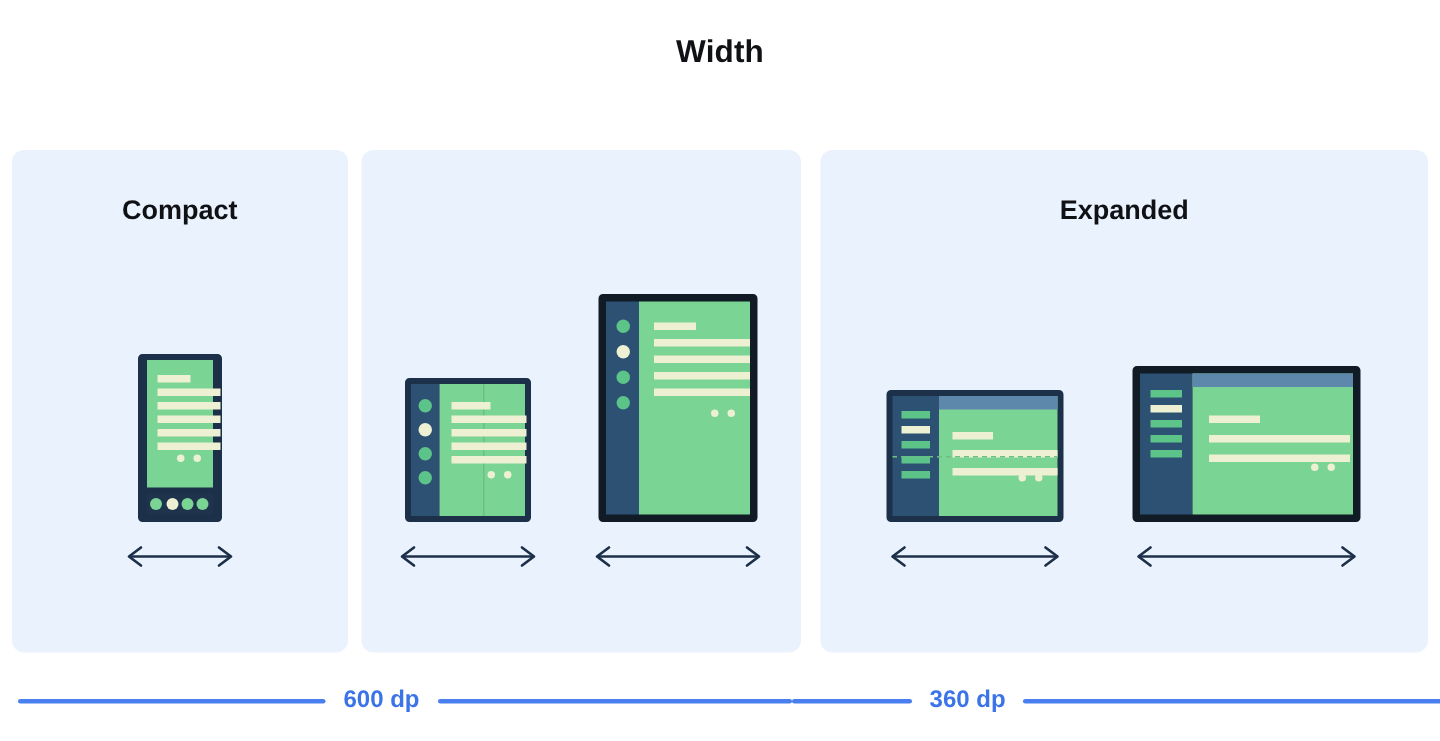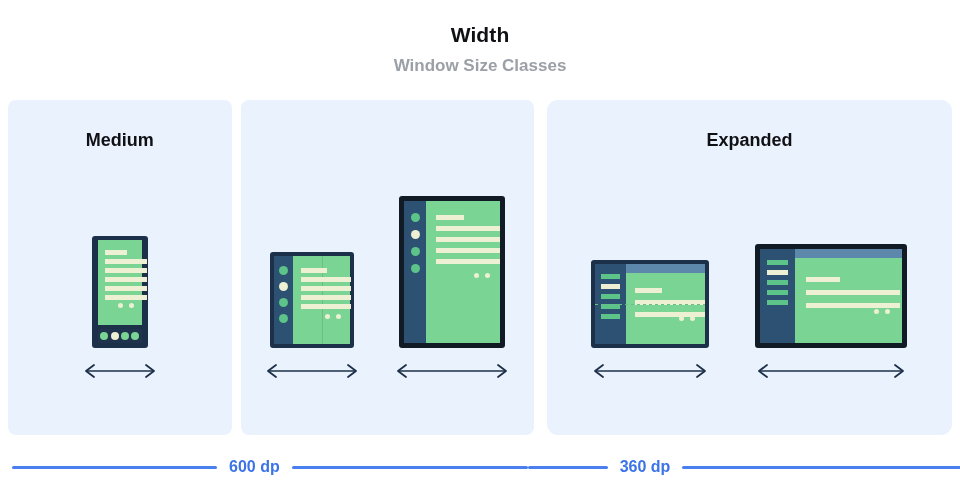--- a/index.html
+++ b/index.html
@@ -45,21 +45,21 @@
     height: 335px;
     display: flex;
   }
   .panel {
     background: #eaf2fd;
     border-radius: 8px;
     position: relative;
   }
   .panel.compact  { width: 232px; margin-right: 9px; }
   .panel.medium   { width: 304px; margin-right: 13px; }
-  .panel.expanded { width: 420px; border-radius: 11px; }
+  .panel.expanded { width: 420px; }
 
   .panel-title {
     position: absolute;
     top: 30px;
     left: 0;
     right: 0;
     text-align: center;
     font-size: 18px;
     font-weight: 700;
     color: #101114;
@@ -269,27 +269,26 @@
   .bp-line.l1 { width: 205px; margin-left: 12px; }
   .bp-line.l2 { width: 236px; }
   .bp-line.l3 { width: 80px; }
   .bp-line.l4 { width: 340px; }
 </style>
 </head>
 <body>
 
 <div class="header">
   <div class="title">Width</div>
-  <div class="subtitle">Window Size Classes</div>
 </div>
 
 <div class="panels">
 
   <div class="panel compact">
-    <div class="panel-title">Medium</div>
+    <div class="panel-title">Compact</div>
     <div class="devices">
       <div class="device-cell">
         <div class="device phone">
           <div class="screen">
             <div class="bars" style="left:7px; top:10px; width:42px;">
               <div class="bar" style="width:22px;"></div>
               <div class="bar" style="width:42px;"></div>
               <div class="bar" style="width:42px;"></div>
               <div class="bar" style="width:42px;"></div>
               <div class="bar" style="width:42px;"></div>

